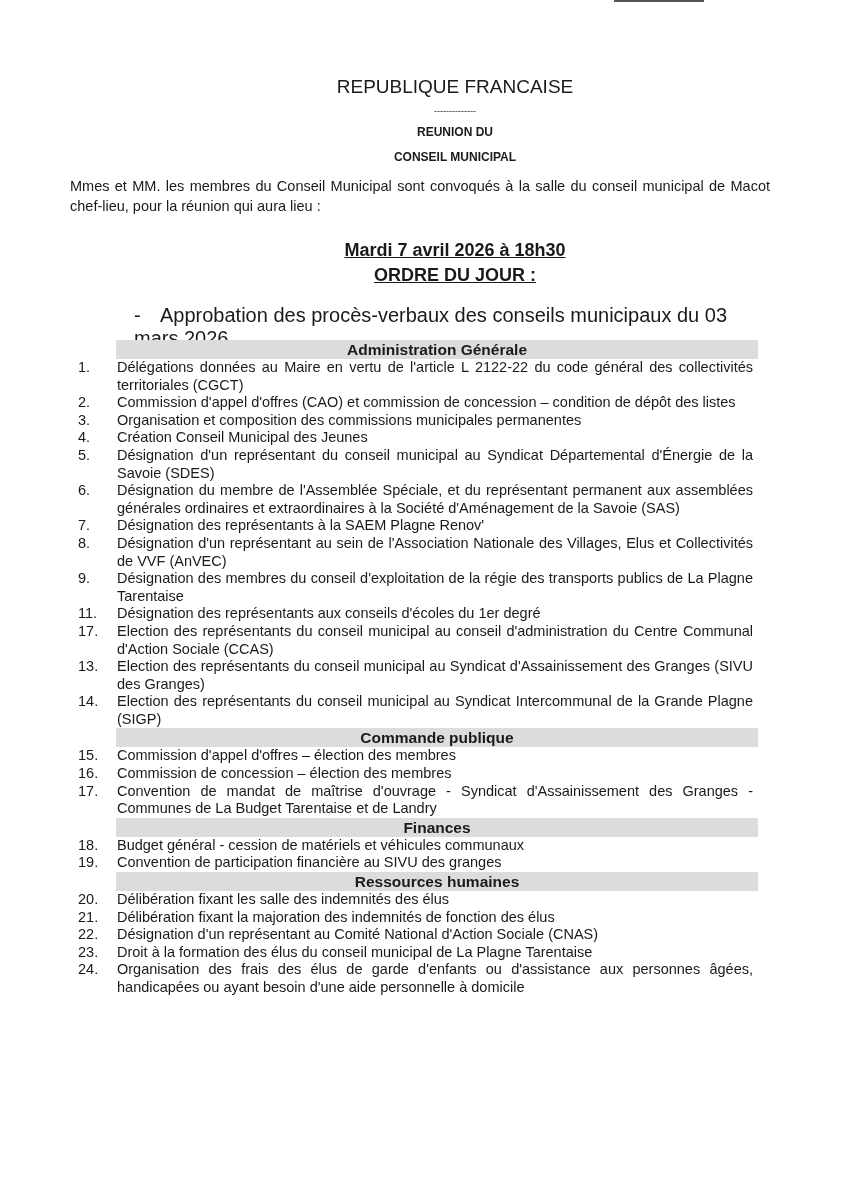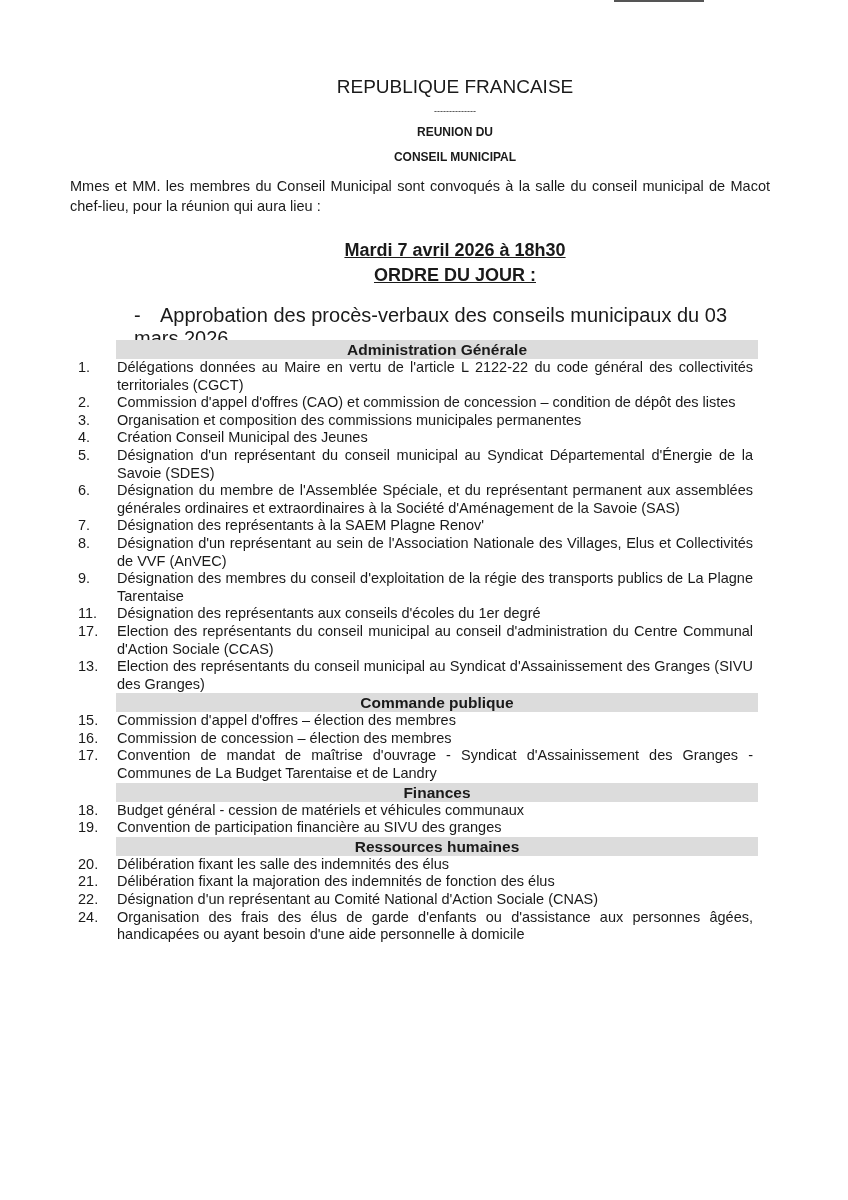--- a/index.html
+++ b/index.html
@@ -82,20 +82,24 @@
         <span class="txt">Désignation des représentants aux conseils d'écoles du 1er degré</span>
       </div>
       <div class="item">
         <span class="num">17.</span>
         <span class="txt">Election des représentants du conseil municipal au conseil d'administration du Centre Communal d'Action Sociale (CCAS)</span>
       </div>
       <div class="item">
         <span class="num">13.</span>
         <span class="txt">Election des représentants du conseil municipal au Syndicat d'Assainissement des Granges (SIVU des Granges)</span>
       </div>
+      <div class="item">
+        <span class="num">14.</span>
+        <span class="txt">Election des représentants du conseil municipal au Syndicat Intercommunal de la Grande Plagne (SIGP)</span>
+      </div>
       <div class="section">Commande publique</div>
       <div class="item">
         <span class="num">15.</span>
         <span class="txt">Commission d'appel d'offres – élection des membres</span>
       </div>
       <div class="item">
         <span class="num">16.</span>
         <span class="txt">Commission de concession – élection des membres</span>
       </div>
       <div class="item">
@@ -118,17 +122,21 @@
       </div>
       <div class="item">
         <span class="num">21.</span>
         <span class="txt">Délibération fixant la majoration des indemnités de fonction des élus</span>
       </div>
       <div class="item">
         <span class="num">22.</span>
         <span class="txt">Désignation d'un représentant au Comité National d'Action Sociale (CNAS)</span>
       </div>
       <div class="item">
+        <span class="num">23.</span>
+        <span class="txt">Droit à la formation des élus du conseil municipal de La Plagne Tarentaise</span>
+      </div>
+      <div class="item">
         <span class="num">24.</span>
         <span class="txt">Organisation des frais des élus de garde d'enfants ou d'assistance aux personnes âgées, handicapées ou ayant besoin d'une aide personnelle à domicile</span>
       </div>
     </div>
 </div>
 
 </body></html>

